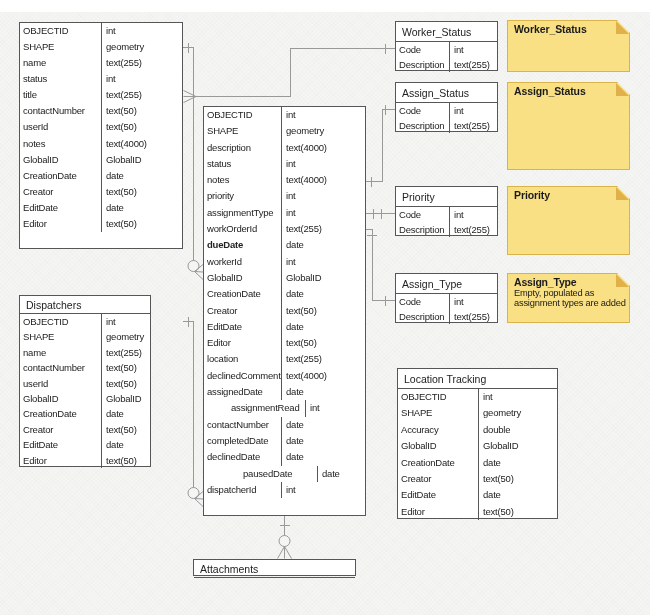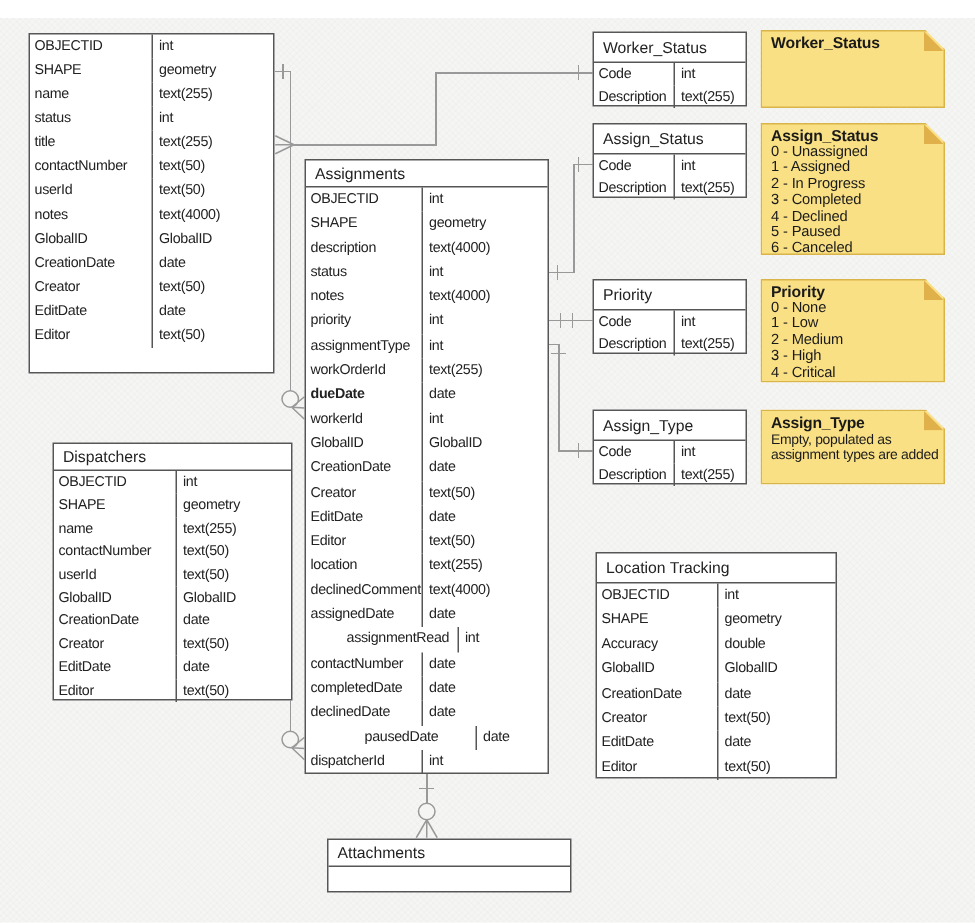--- a/index.html
+++ b/index.html
@@ -126,21 +126,21 @@
       <div class="row" style="height: 16.08px; line-height: 16.08px;">
         <span class="c1" style="width: 81px;">EditDate</span>
         <span class="c2">date</span>
       </div>
       <div class="row" style="height: 16.08px; line-height: 16.08px;">
         <span class="c1" style="width: 81px;">Editor</span>
         <span class="c2">text(50)</span>
       </div>
     </div>
   </div>
-<div class="table" style="left:35px;top:295px;width:160px;height:172px">
+<div class="table" style="left:19px;top:295px;width:132px;height:172px">
     <div class="hdr" style="height: 18px; line-height: 18px;">Dispatchers</div>
     <div>
       <div class="row" style="height: 15.4px; line-height: 15.4px;">
         <span class="c1" style="width: 81px;">OBJECTID</span>
         <span class="c2">int</span>
       </div>
       <div class="row" style="height: 15.4px; line-height: 15.4px;">
         <span class="c1" style="width: 81px;">SHAPE</span>
         <span class="c2">geometry</span>
       </div>
@@ -172,21 +172,20 @@
         <span class="c1" style="width: 81px;">EditDate</span>
         <span class="c2">date</span>
       </div>
       <div class="row" style="height: 15.4px; line-height: 15.4px;">
         <span class="c1" style="width: 81px;">Editor</span>
         <span class="c2">text(50)</span>
       </div>
     </div>
   </div>
 <div class="table" style="left:203px;top:106px;width:163px;height:410px">
-    <div class="hdr" style="height: 18px; line-height: 18px;">Assignments</div>
     <div>
       <div class="row" style="height: 16.3px; line-height: 16.3px;">
         <span class="c1" style="width: 77px;">OBJECTID</span>
         <span class="c2">int</span>
       </div>
       <div class="row" style="height: 16.3px; line-height: 16.3px;">
         <span class="c1" style="width: 77px;">SHAPE</span>
         <span class="c2">geometry</span>
       </div>
       <div class="row" style="height: 16.3px; line-height: 16.3px;">
@@ -361,32 +360,22 @@
       <div class="row" style="height: 16.4px; line-height: 16.4px;">
         <span class="c1" style="width: 80px;">EditDate</span>
         <span class="c2">date</span>
       </div>
       <div class="row" style="height: 16.4px; line-height: 16.4px;">
         <span class="c1" style="width: 80px;">Editor</span>
         <span class="c2">text(50)</span>
       </div>
     </div>
   </div>
-<div class="table" style="left:218px;top:559px;width:163px;height:36px">
+<div class="table" style="left:193px;top:559px;width:163px;height:17px">
     <div class="hdr" style="height: 18px; line-height: 18px;">Attachments</div>
     <div></div>
   </div>
 
 <div class="note" style="left:507px;top:20px;width:123px;height:52px"><div class="fold"></div><div class="ntitle">Worker_Status</div></div>
-<div class="note" style="left:507px;top:82px;width:123px;height:88px"><div class="fold"></div><div class="ntitle">Assign_Status</div><div>0 - Unassigned
-1 - Assigned
-2 - In Progress
-3 - Completed
-4 - Declined
-5 - Paused
-6 - Canceled</div></div>
-<div class="note" style="left:507px;top:186px;width:123px;height:69px"><div class="fold"></div><div class="ntitle">Priority</div><div>0 - None
-1 - Low
-2 - Medium
-3 - High
-4 - Critical</div></div>
+<div class="note" style="left:507px;top:82px;width:123px;height:88px"><div class="fold"></div><div class="ntitle">Assign_Status</div></div>
+<div class="note" style="left:507px;top:186px;width:123px;height:69px"><div class="fold"></div><div class="ntitle">Priority</div></div>
 <div class="note" style="left:507px;top:273px;width:123px;height:50px;font-size:9.3px;letter-spacing:-0.2px"><div class="fold"></div><div class="ntitle">Assign_Type</div><div>Empty, populated as
 assignment types are added</div></div>
 
 </body></html>

